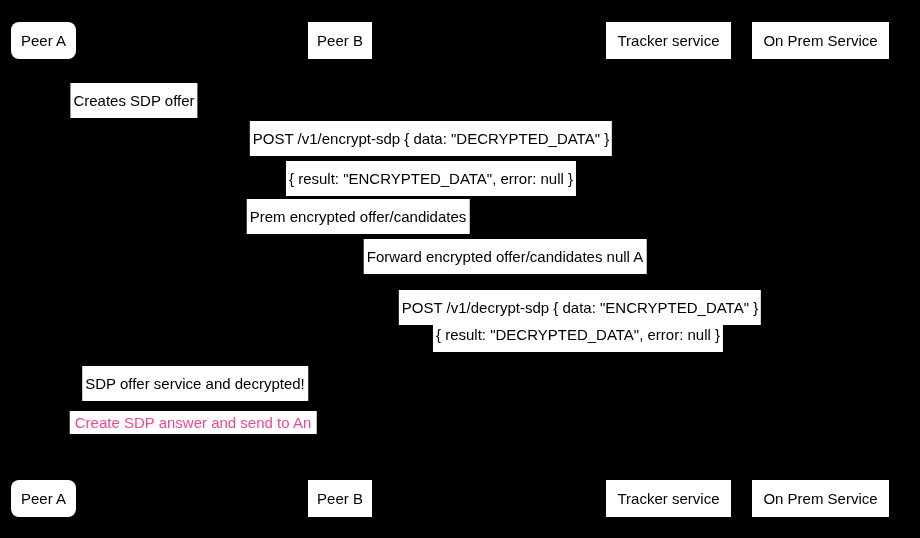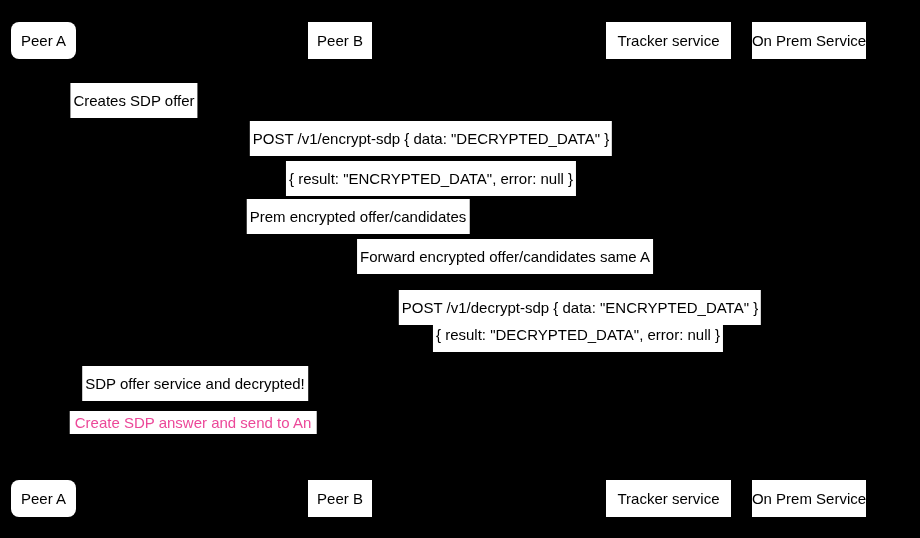--- a/index.html
+++ b/index.html
@@ -25,21 +25,21 @@
     align-items: center;
     justify-content: center;
     box-sizing: border-box;
     white-space: nowrap;
   }
   .row-top    { top: 22px; }
   .row-bottom { top: 480px; }
   .actor-pa { left: 11px;  width: 65px; border-radius: 8px;  }
   .actor-pb { left: 308px; width: 64px;  }
   .actor-ts { left: 606px; width: 125px; }
-  .actor-op { left: 752px; width: 114px; }
+  .actor-op { left: 752px; width: 137px; }
 
   .msg {
     position: absolute;
     background: #ffffff;
     color: #000000;
     font-size: 15px;
     line-height: 19px;
     padding: 8px 3px;
     white-space: nowrap;
     transform: translateX(-50%);
@@ -74,21 +74,21 @@
 
   <div class="actor row-top actor-pa">Peer A</div>
   <div class="actor row-top actor-pb">Peer B</div>
   <div class="actor row-top actor-ts">Tracker service</div>
   <div class="actor row-top actor-op">On Prem Service</div>
 
   <div class="msg m1">Creates SDP offer</div>
   <div class="msg m2">POST /v1/encrypt-sdp { data: "DECRYPTED_DATA" }</div>
   <div class="msg m3">{ result: "ENCRYPTED_DATA", error: null }</div>
   <div class="msg m4">Prem encrypted offer/candidates</div>
-  <div class="msg m5">Forward encrypted offer/candidates same A</div>
+  <div class="msg m5">Forward encrypted offer/candidates null A</div>
   <div class="msg m6">POST /v1/decrypt-sdp { data: "ENCRYPTED_DATA" }</div>
   <div class="msg m7">{ result: "DECRYPTED_DATA", error: null }</div>
   <div class="msg m8">SDP offer service and decrypted!</div>
 
   <div class="note">
     <div>Create SDP answer and send to An</div>
   </div>
 
   <div class="actor row-bottom actor-pa">Peer A</div>
   <div class="actor row-bottom actor-pb">Peer B</div>

